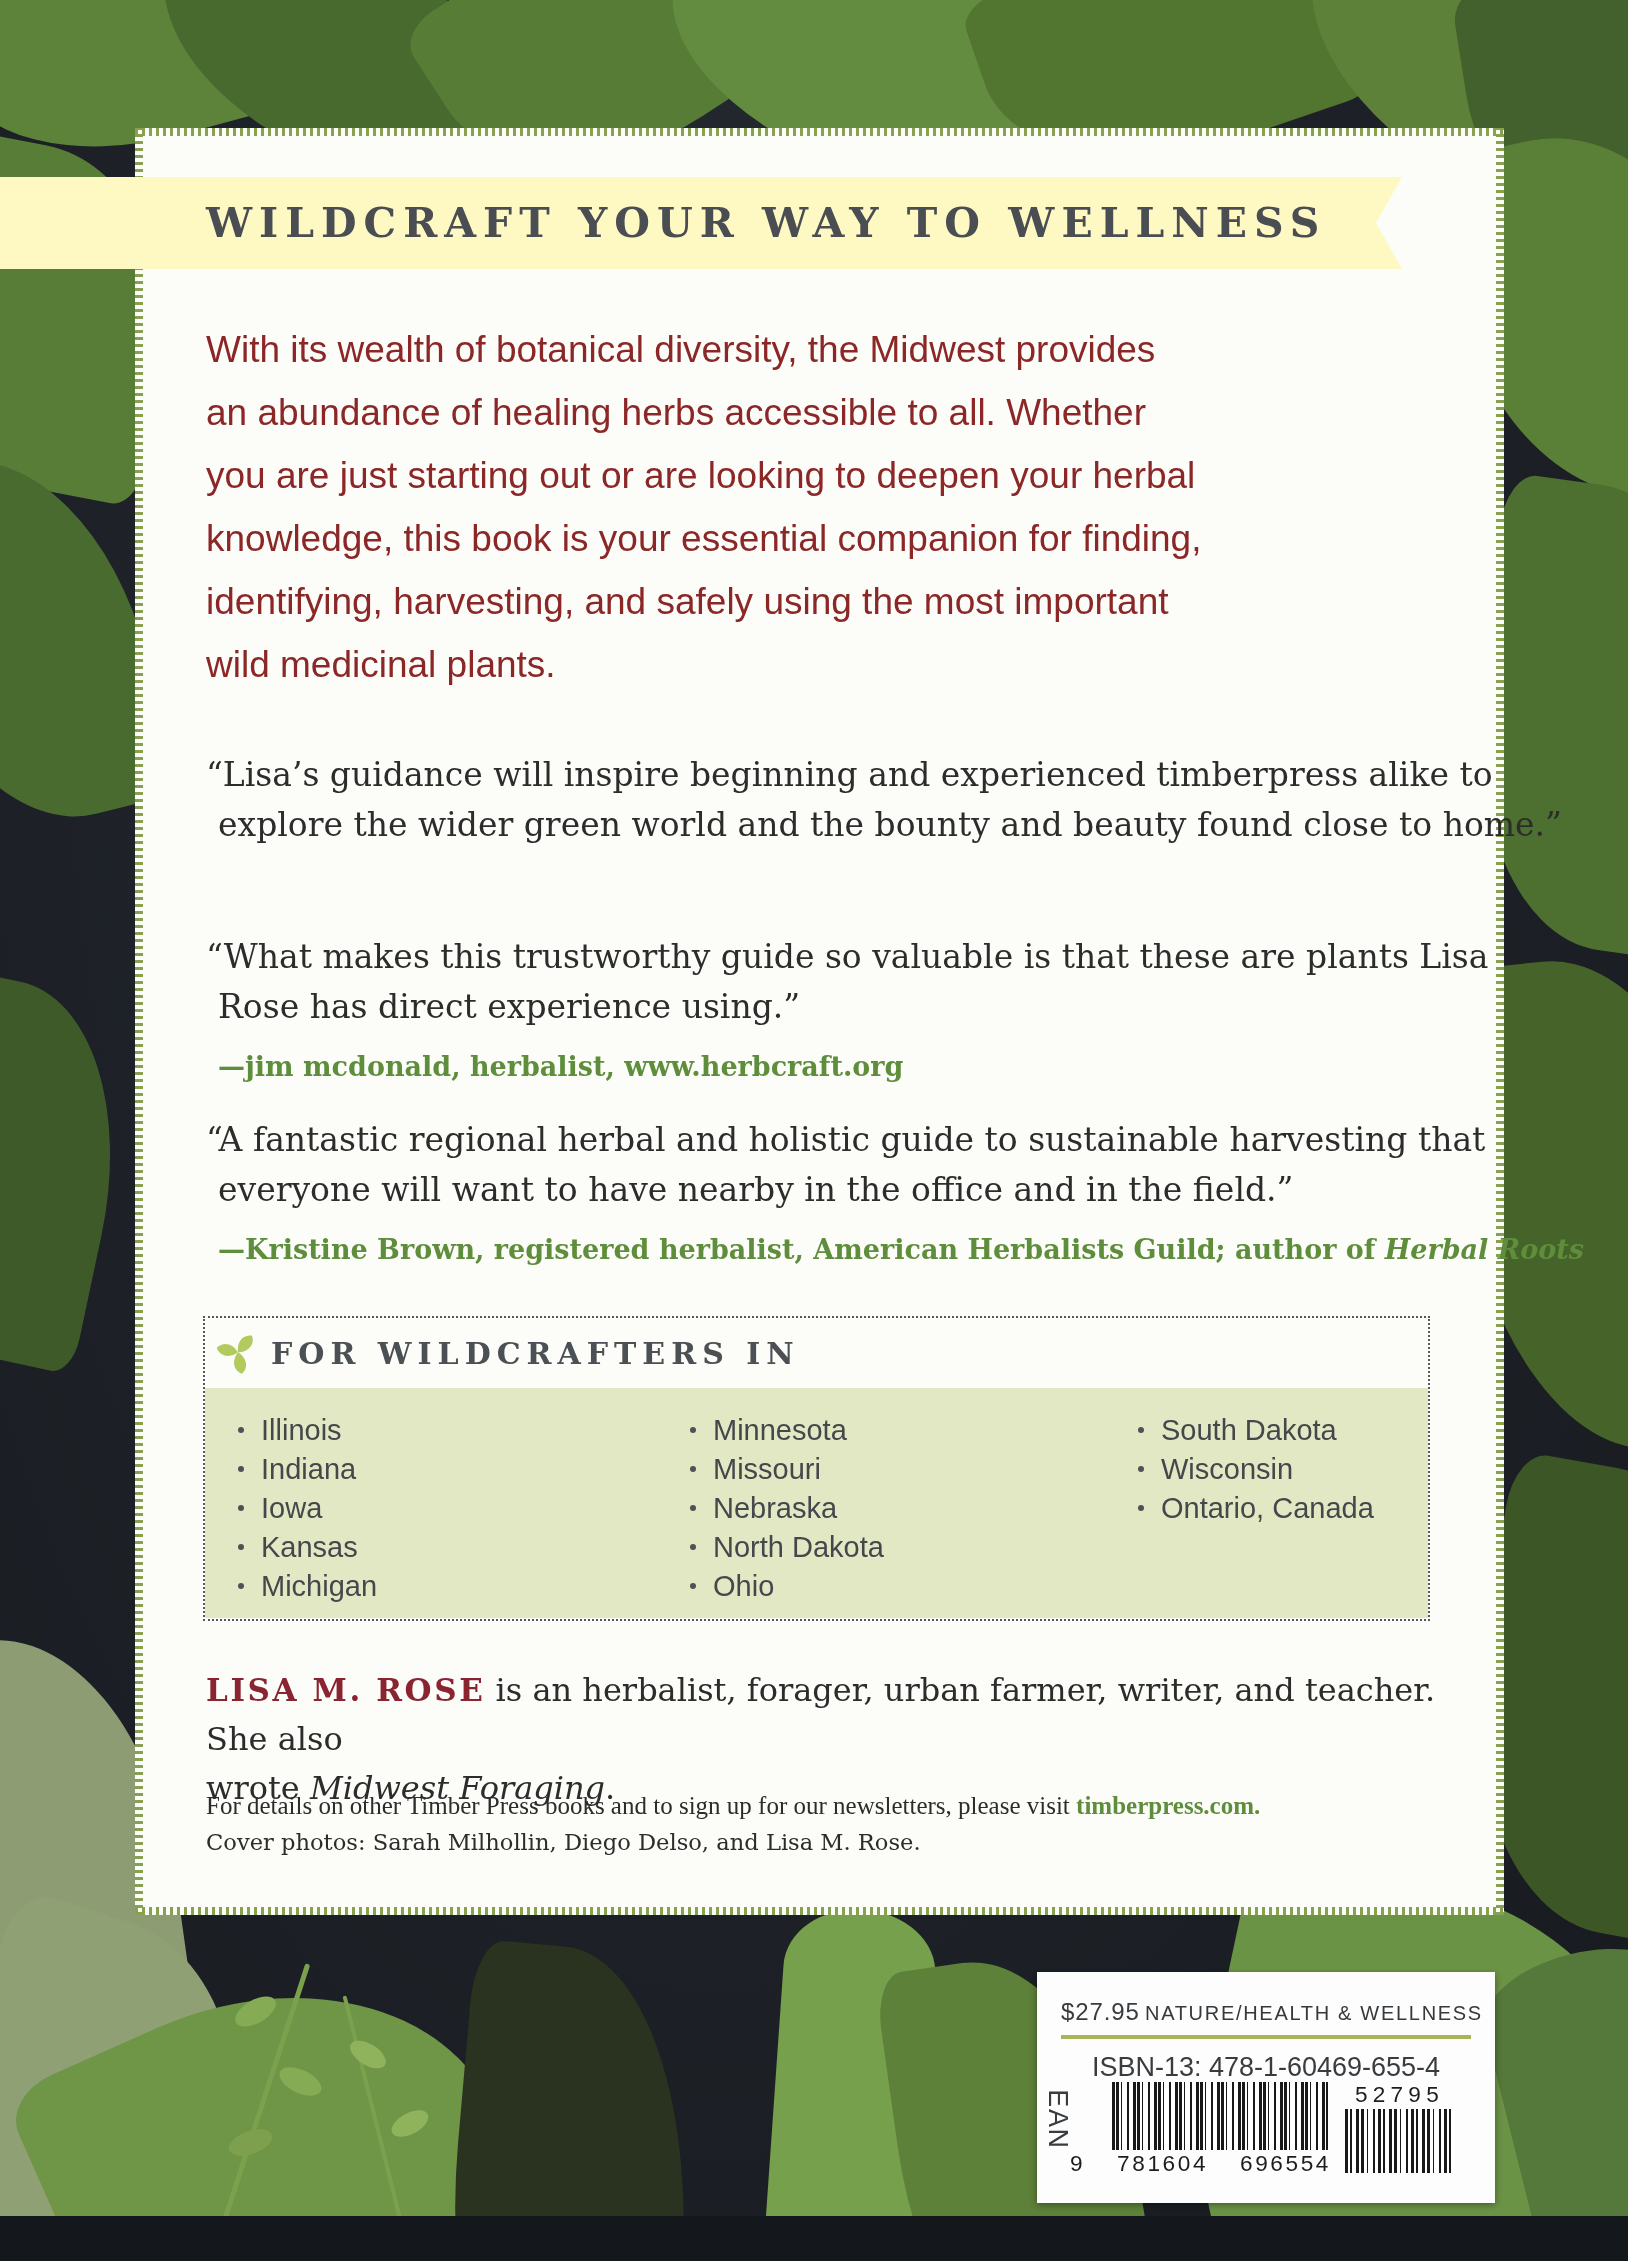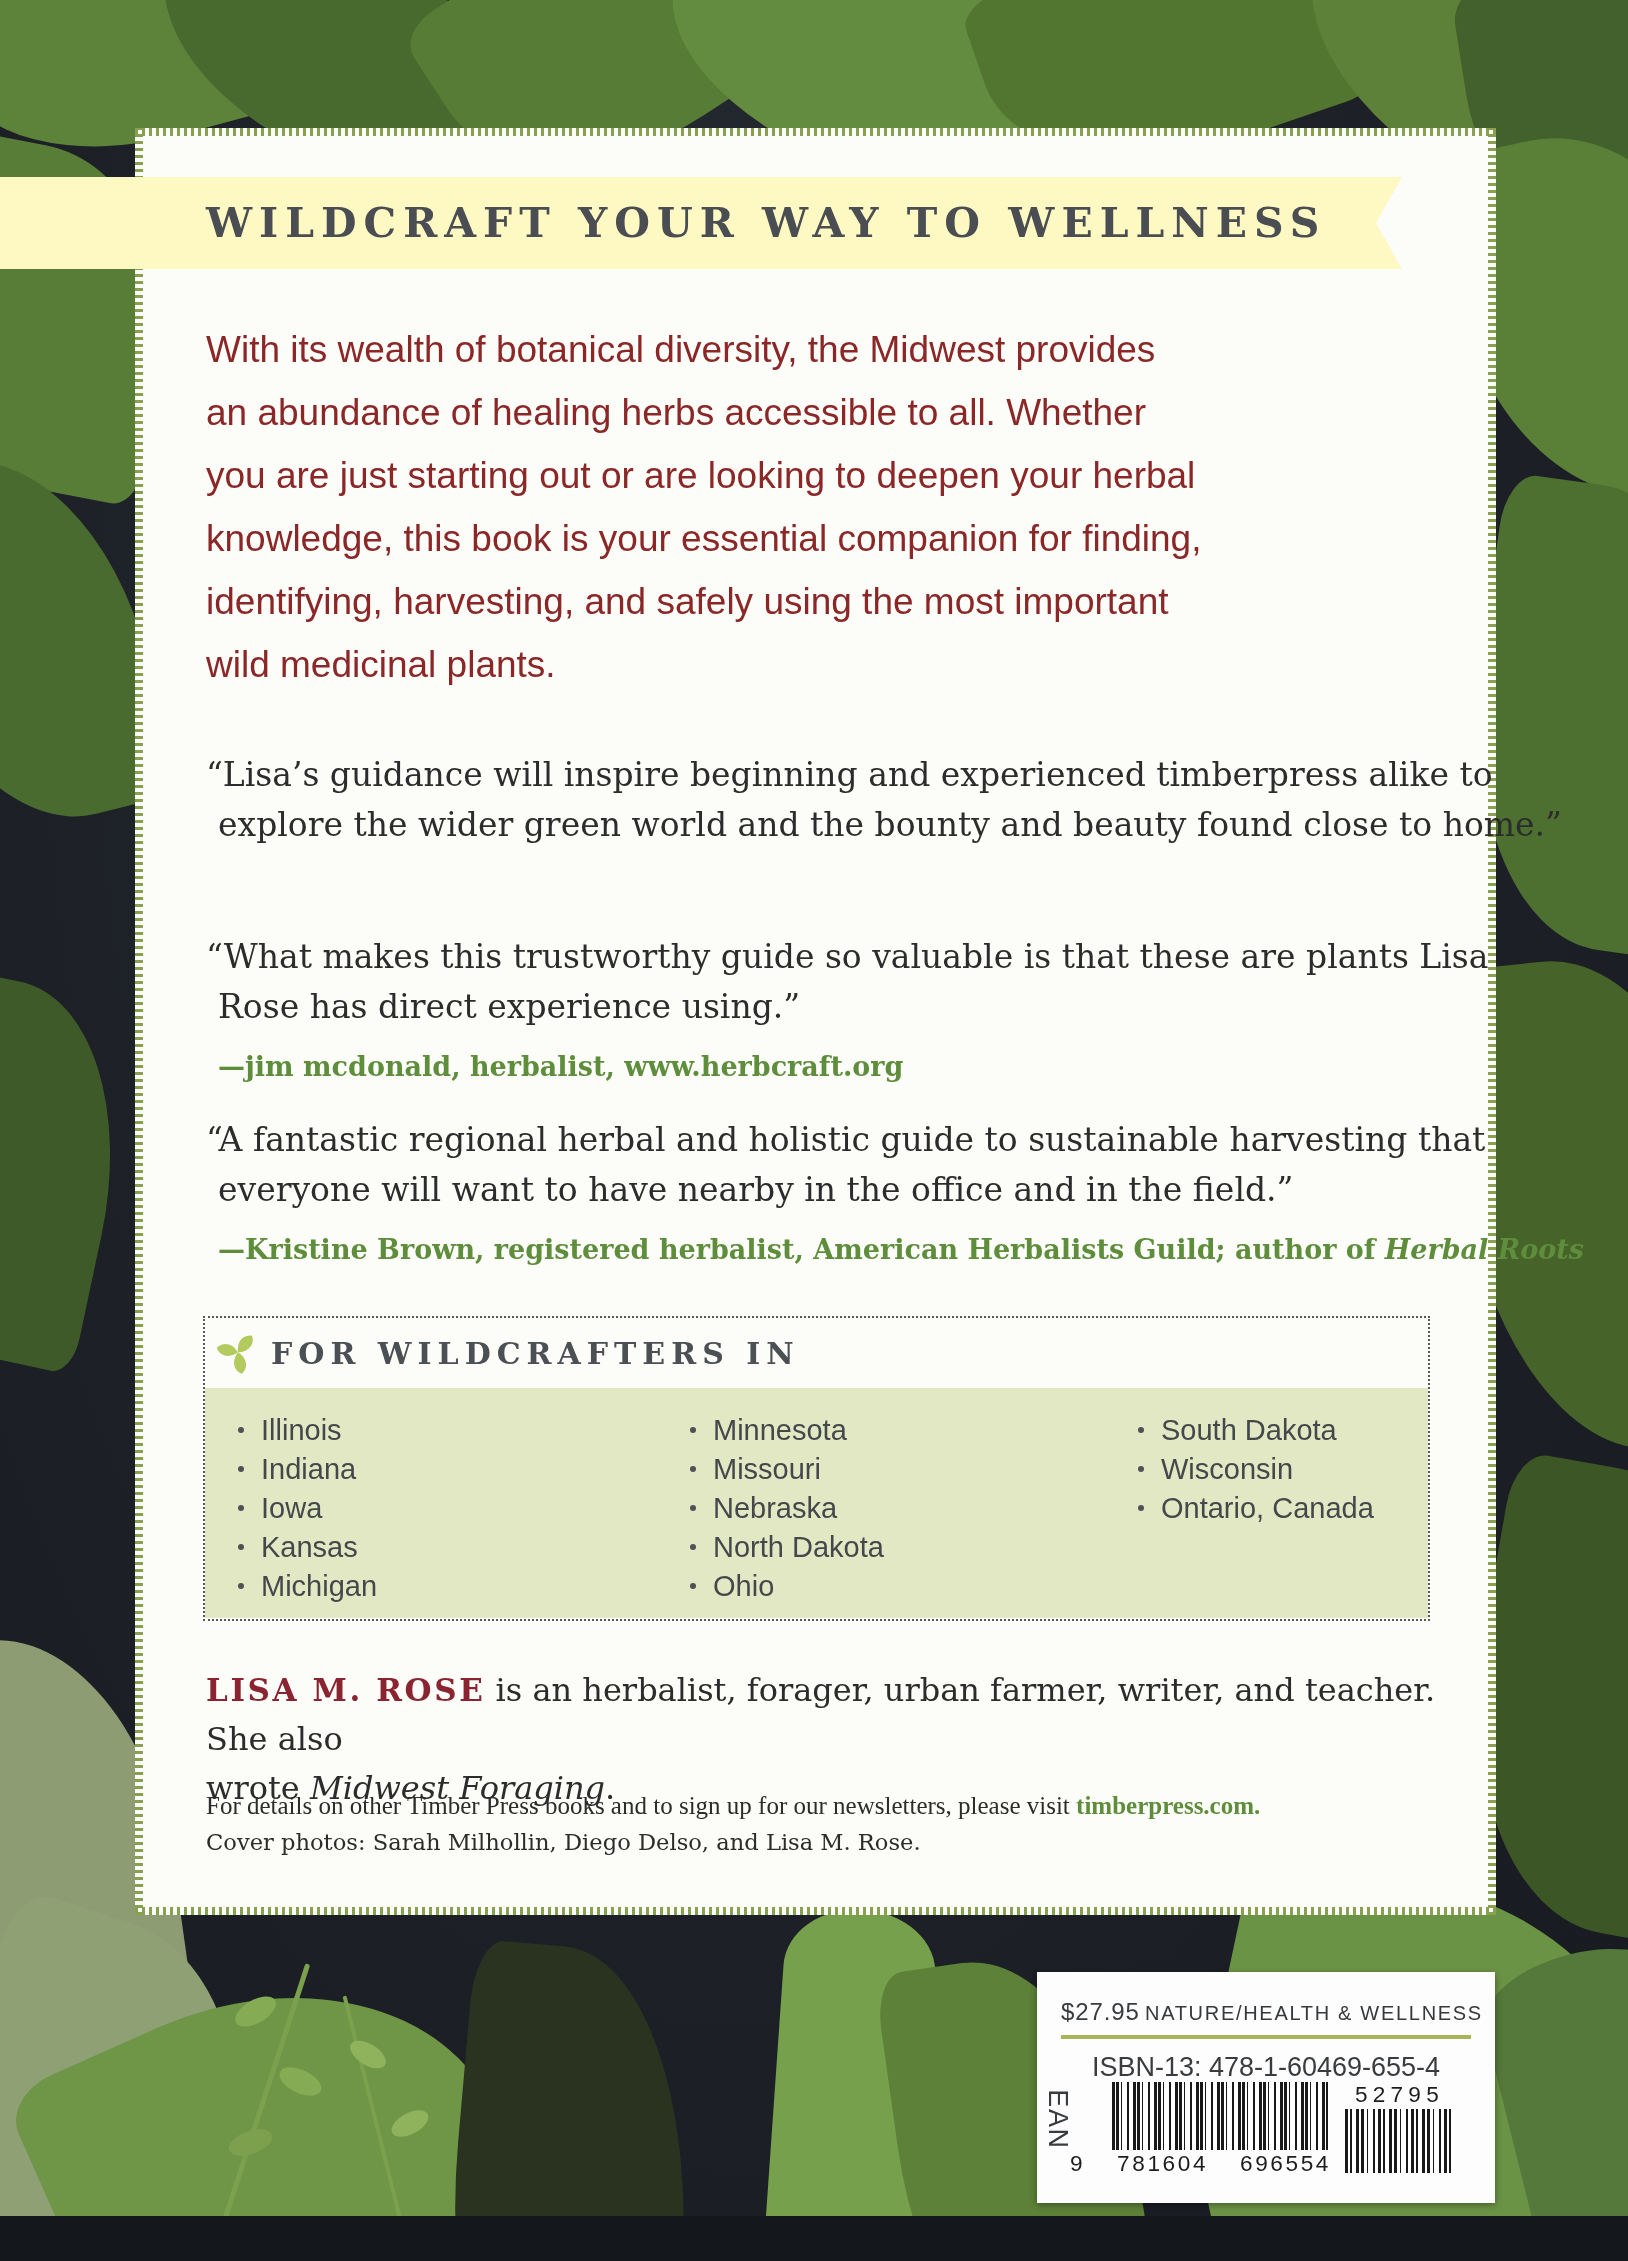--- a/index.html
+++ b/index.html
@@ -9,21 +9,21 @@
   }
   
   #bg{position:absolute;inset:0;z-index:0;
       background:radial-gradient(ellipse at 45% 30%, #272c33 0%, #1d2127 55%, #171b20 100%);}
   .leaf{position:absolute;border-radius:12% 62% 10% 62%;}
   .blade{position:absolute;border-radius:50%/12%;}
   .stem{position:absolute;border-radius:2.6px;}
   .leaflet{position:absolute;border-radius:50%;}
   #bottom-band{position:absolute;left:0;top:2216px;width:1629px;height:45px;background:#14181d;z-index:1;}
   
-  #card{position:absolute;left:135px;top:128px;width:1361px;height:1787px;background:#fcfcf9;z-index:2;}
+  #card{position:absolute;left:135px;top:128px;width:1361px;height:1787px;background:#fcfcf9;z-index:2;padding-left:8px;}
   .tick-h{position:absolute;left:0;right:0;height:7.8px;
           background:repeating-linear-gradient(90deg,#87a150 0 2.6px,transparent 2.6px 7px);}
   .tick-v{position:absolute;top:0;bottom:0;width:7.8px;
           background:repeating-linear-gradient(0deg,#87a150 0 2.6px,transparent 2.6px 7px);}
   
   #ribbon{position:absolute;left:0;top:177px;width:1402px;height:92px;z-index:5;
           background:#fef9c3;
           clip-path:polygon(0 0,100% 0,calc(100% - 26px) 50%,100% 100%,0 100%);}
   #ribbon .title{
     padding-left:206px;line-height:92px;white-space:nowrap;

